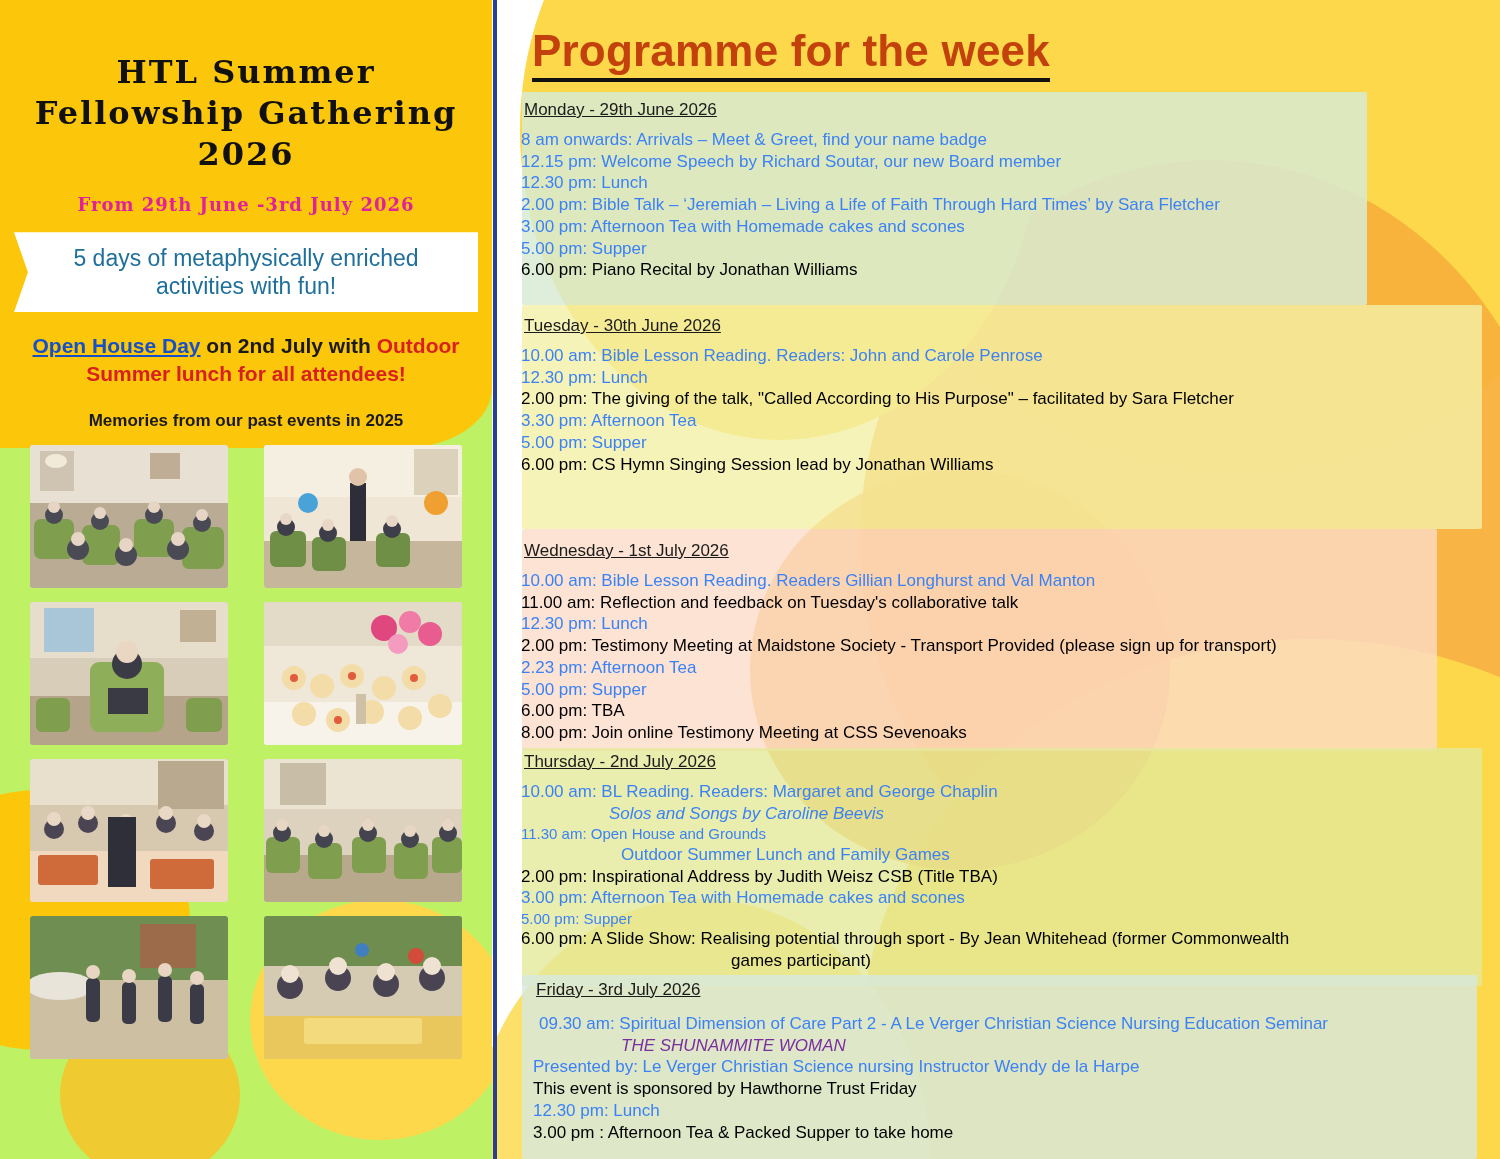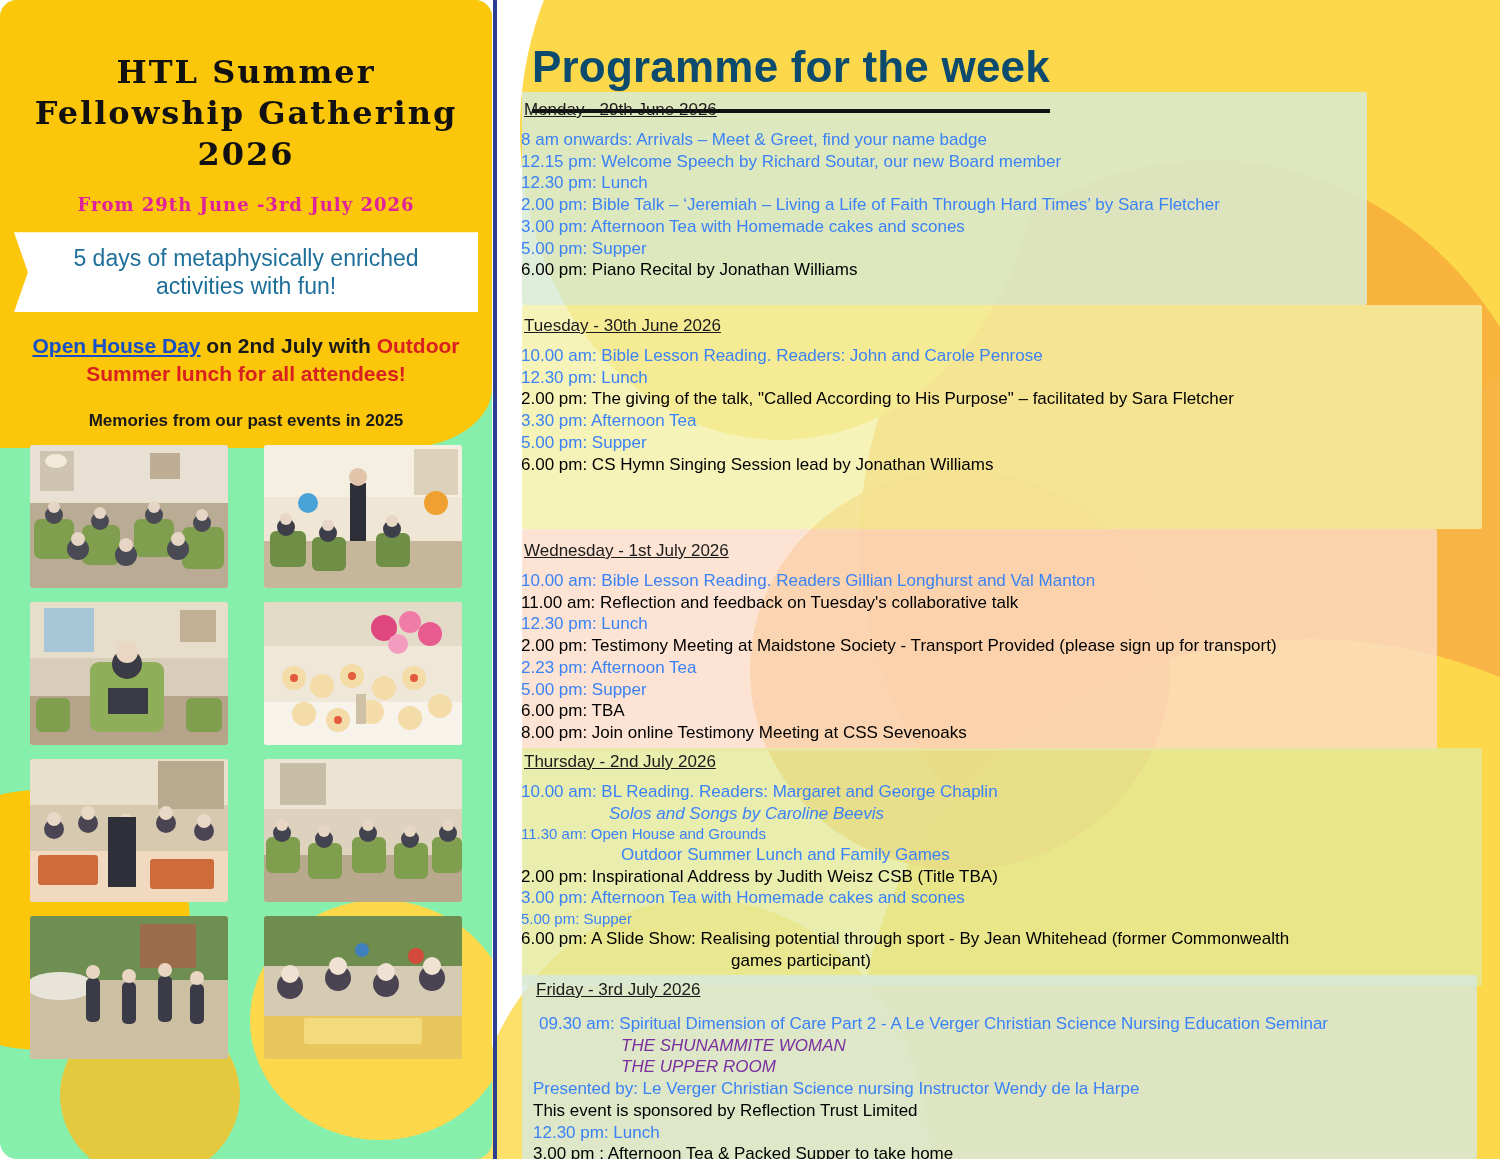--- a/index.html
+++ b/index.html
@@ -63,23 +63,22 @@
     background: #f8a93a;
     opacity: .85;
   }
 
   
   .left-col {
     position: absolute;
     left: 0; top: 0;
     width: 492px;
     height: 1159px;
-    background: #86efac;
+    background: #bef264;
     overflow: hidden;
-    border-radius: 17px;
   }
   .left-yellow-top {
     position: absolute;
     left: 0; top: 0;
     width: 492px;
     height: 448px;
     background: #fcc60a;
     border-bottom-right-radius: 90px 60px;
   }
   .left-blob-1 {
@@ -205,25 +204,24 @@
     position: absolute;
     left: 497px; top: 0;
     width: 1003px; height: 1159px;
     z-index: 2;
   }
   .prog-title {
     position: absolute;
     left: 35px; top: 26px;
     font-size: 44px;
     font-weight: bold;
-    color: #0c4a6e;
+    color: #c2410c;
     border-bottom: 4px solid #111111;
-    padding-bottom: 17px;
+    padding-bottom: 2px;
     letter-spacing: 0.2px;
-    margin-top: 16px;
   }
 
   .day-block {
     position: absolute;
     left: 24px;
   }
   .day-head {
     font-size: 17px;
     color: #1b1b1b;
     text-decoration: underline;
@@ -570,22 +568,21 @@
         <div class="c-blue">6.00 pm: A Slide Show: Realising potential through sport - By Jean Whitehead (former Commonwealth</div>
         <div class="c-blue indent-3">games participant)</div>
       </div>
     </div>
 
     <div class="day-block" style="top:980px;left:36px;">
       <div class="day-head">Friday - 3rd July 2026</div>
       <div class="day-body" style="margin-top:14px;">
         <div class="c-red" style="padding-left:6px;">09.30 am: Spiritual Dimension of Care Part 2 - A  Le Verger Christian Science Nursing Education Seminar</div>
         <div class="c-purple indent-1">THE SHUNAMMITE WOMAN</div>
-        <div class="c-purple indent-1">THE UPPER ROOM</div>
         <div class="c-red">Presented by: Le Verger Christian Science nursing Instructor Wendy de la Harpe</div>
-        <div class="c-blue">This event is sponsored by Reflection Trust Limited</div>
+        <div class="c-blue">This event is sponsored by Hawthorne Trust Friday</div>
         <div class="c-red">12.30 pm: Lunch</div>
         <div class="c-blue">3.00 pm : Afternoon Tea &amp; Packed Supper to take home</div>
       </div>
     </div>
 
   </div>
 </div>
 
 </body></html>

